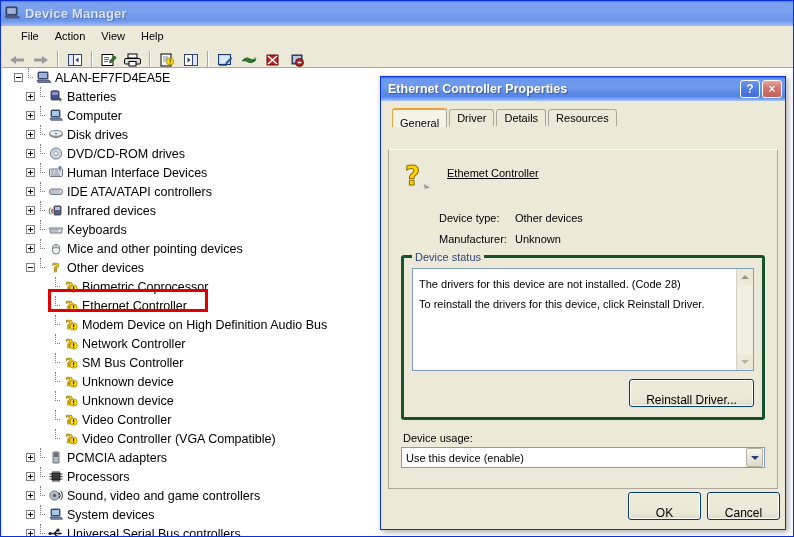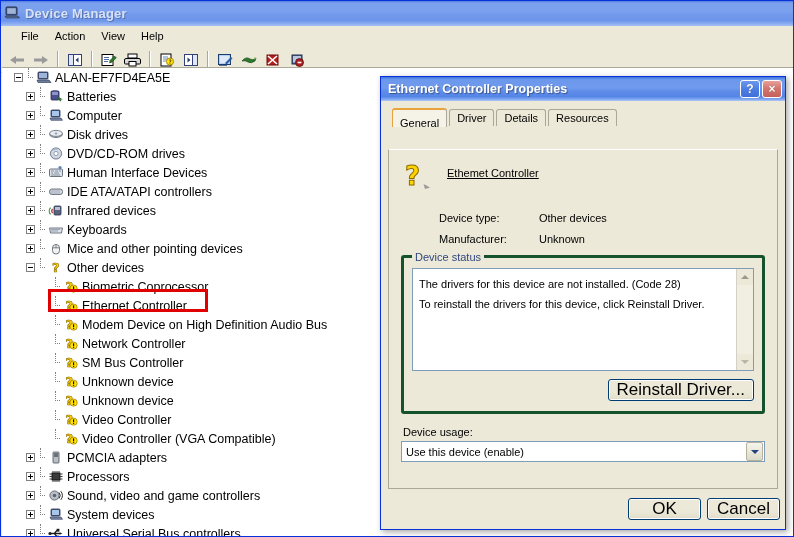--- a/index.html
+++ b/index.html
@@ -287,21 +287,21 @@
     margin-left: 12px;
     margin-top: 7px;
     text-decoration: underline;
   }
   .kvrow {
     display: flex;
     font-size: 11px;
     color: #000;
     margin-bottom: 9px;
   }
-  .kvkey { width: 100px; flex: 0 0 auto; }
+  .kvkey { width: 76px; flex: 0 0 auto; }
   .kvval { flex: 1 1 auto; }
 
   .groupbox {
     position: relative;
     border: 3px solid #14532d;
     border-radius: 3px;
     margin-top: 10px;
     padding: 10px 8px 10px 8px;
     background: transparent;
   }
@@ -348,26 +348,26 @@
   }
   .arrow-up, .arrow-dn {
     width: 0; height: 0;
     border-left: 4px solid transparent;
     border-right: 4px solid transparent;
   }
   .arrow-up { border-bottom: 4px solid #9a9a8c; }
   .arrow-dn { border-top: 4px solid #b6b6a8; }
 
   .btn {
-    font-size: 17px;
+    font-size: 12px;
     color: #000;
     background: #ece9d8;
     border: 1px solid #003c74;
     border-radius: 3px;
-    padding: 3px 8px;
+    padding: 13px 8px;
     min-width: 75px;
     text-align: center;
     box-shadow: inset 0 0 0 1px #fff, inset 0 -7px 8px -6px #d8d3bd;
     box-sizing: border-box;
     height: 22px;
     line-height: 14px;
   }
   .row-right { display: flex; justify-content: flex-end; margin-top: 8px; }
 
   .usage-label {

